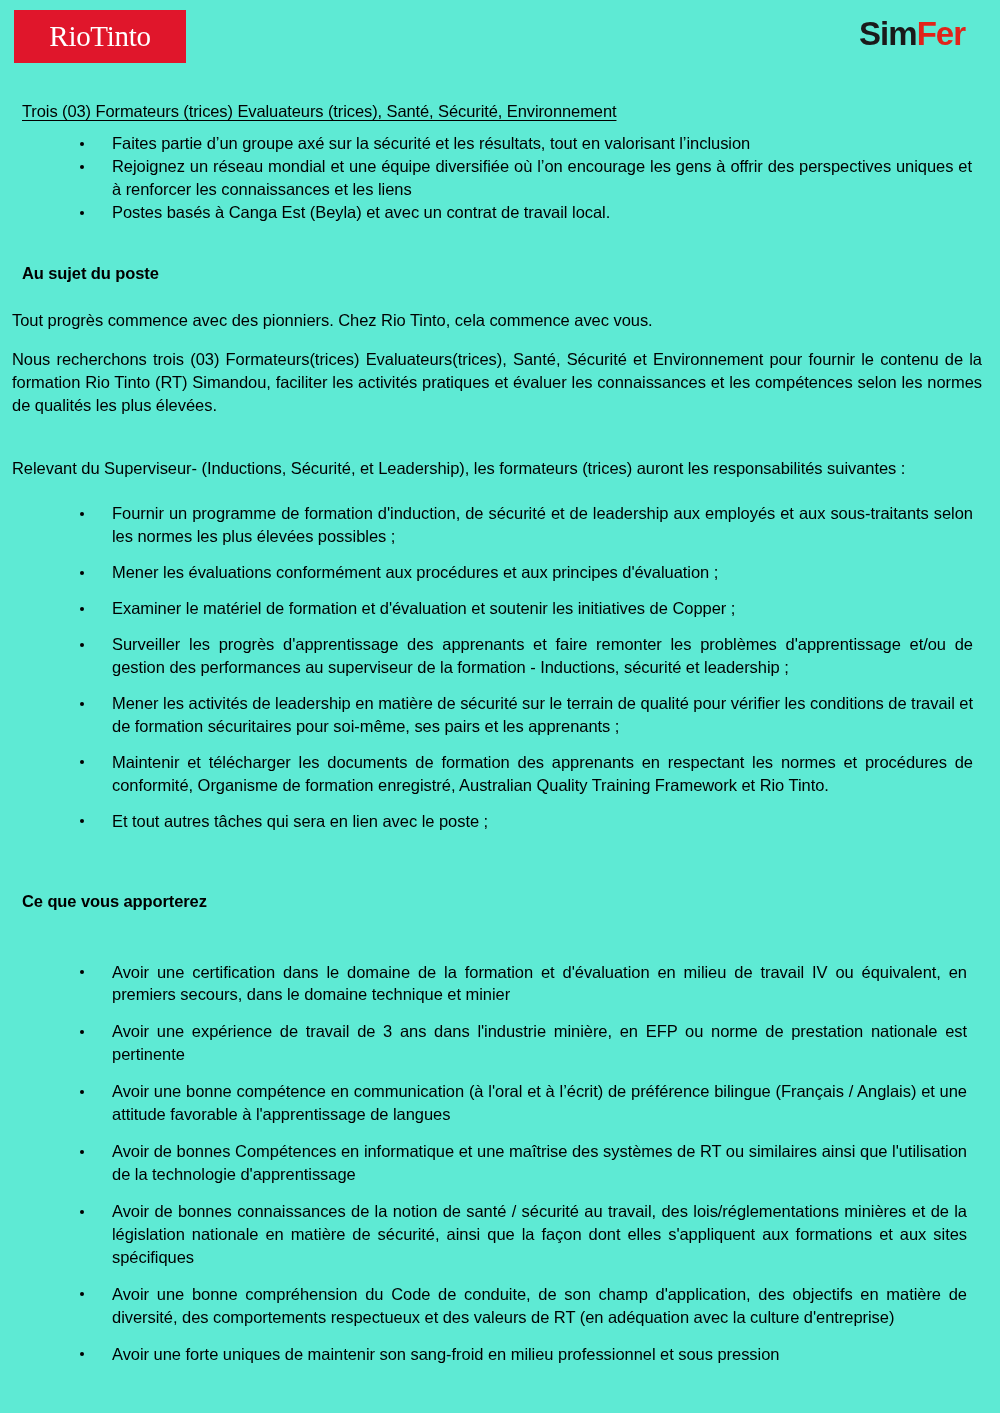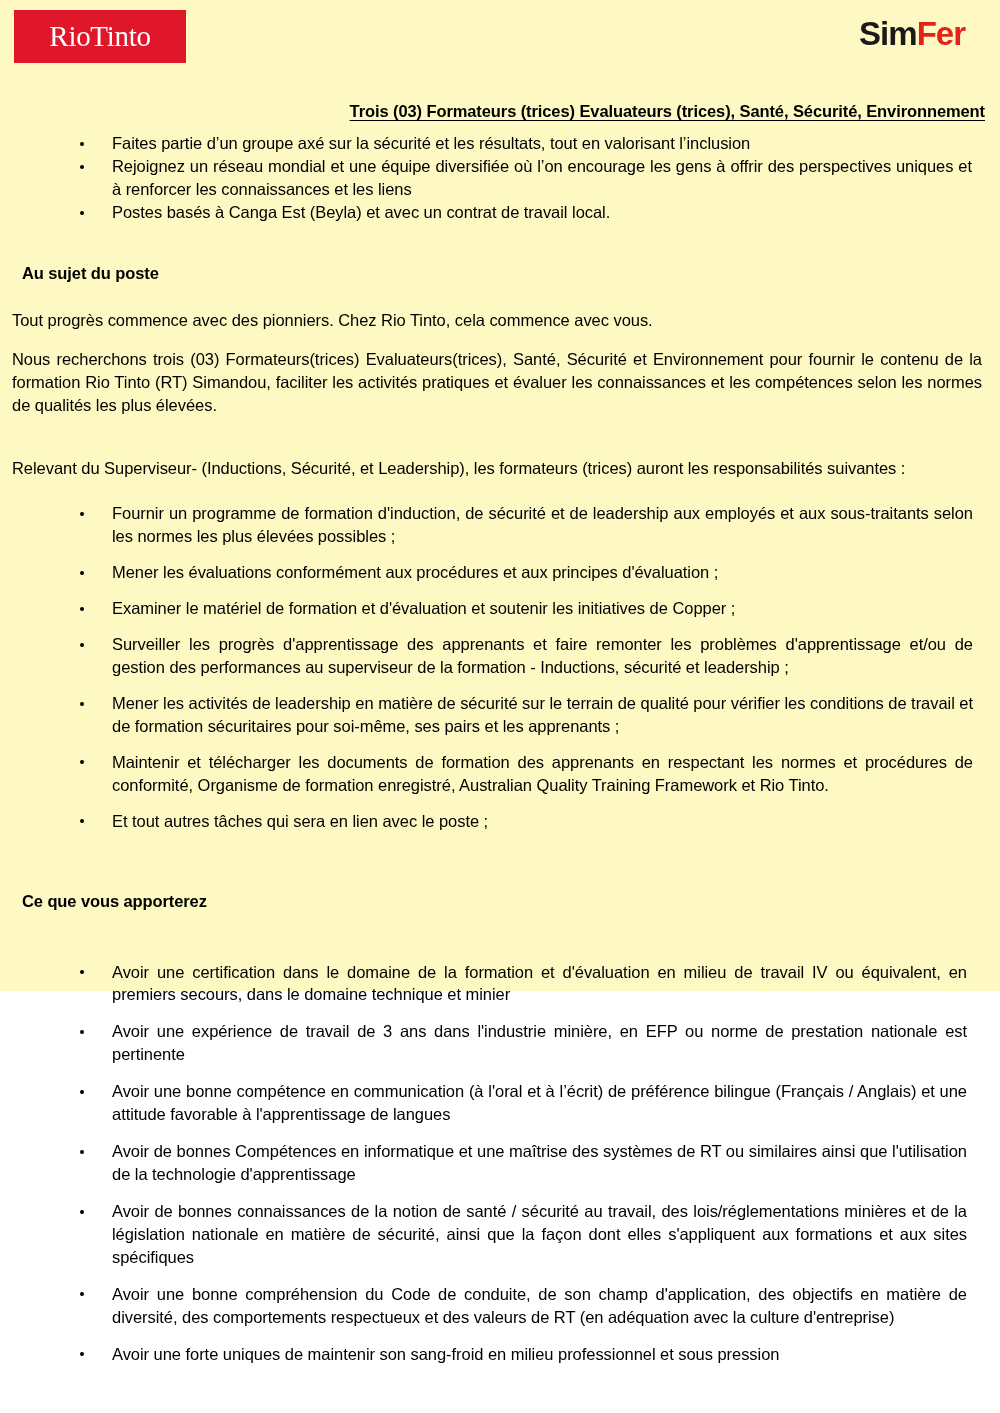--- a/index.html
+++ b/index.html
@@ -13,22 +13,22 @@
     height: 1413px;
     overflow: hidden;
     font-family: "Liberation Sans", sans-serif;
     color: #000000;
     -webkit-font-smoothing: antialiased;
   }
 
   .page {
     position: relative;
     width: 1000px;
-    height: 991px;
-    background: #fef9c3;
+    height: 1413px;
+    background: #5eead4;
     box-sizing: border-box;
   }
 
   
   .header {
     position: relative;
     height: 80px;
   }
   .rt-logo {
     position: absolute;
@@ -64,23 +64,23 @@
   .simfer-sim { color: #1a1a1a; }
   .simfer-fer { color: #E2231A; }
 
   
   .content {
     position: relative;
     padding: 0 15px 0 12px;
   }
 
   .doc-title {
-    text-align: right;
-    font-size: 16.5px;
-    font-weight: 700;
+    text-align: left;
+    font-size: 16.5px;
+    font-weight: 400;
     text-decoration: underline;
     text-underline-offset: 3px;
     margin: 20px 0 0 0;
     padding: 0 0 0 10px;
     line-height: 1.35;
     letter-spacing: -0.1px;
   }
 
   ul.bullets {
     list-style: none;

